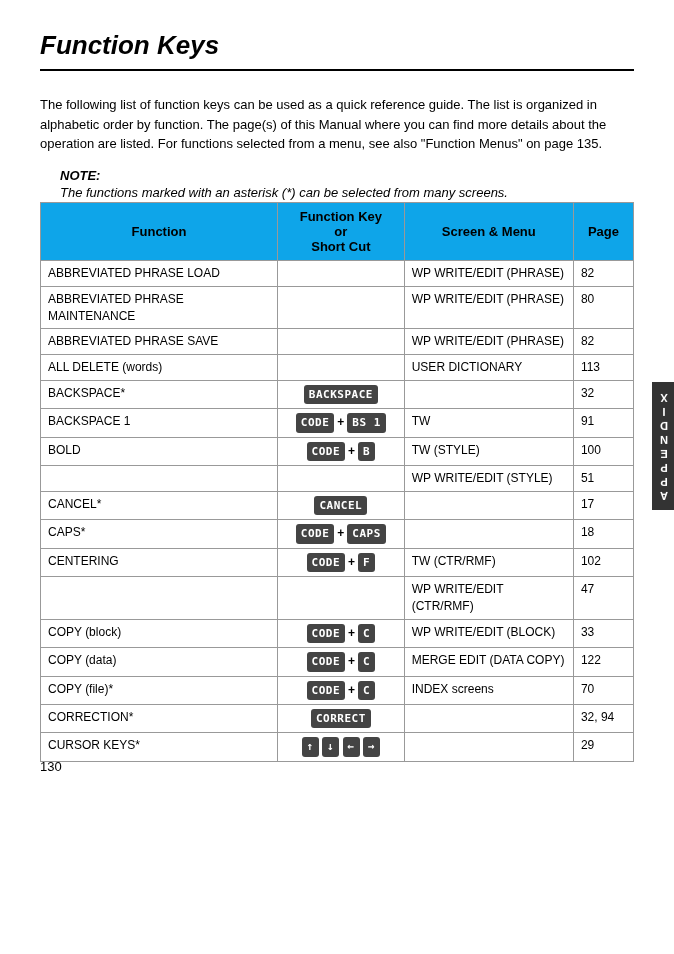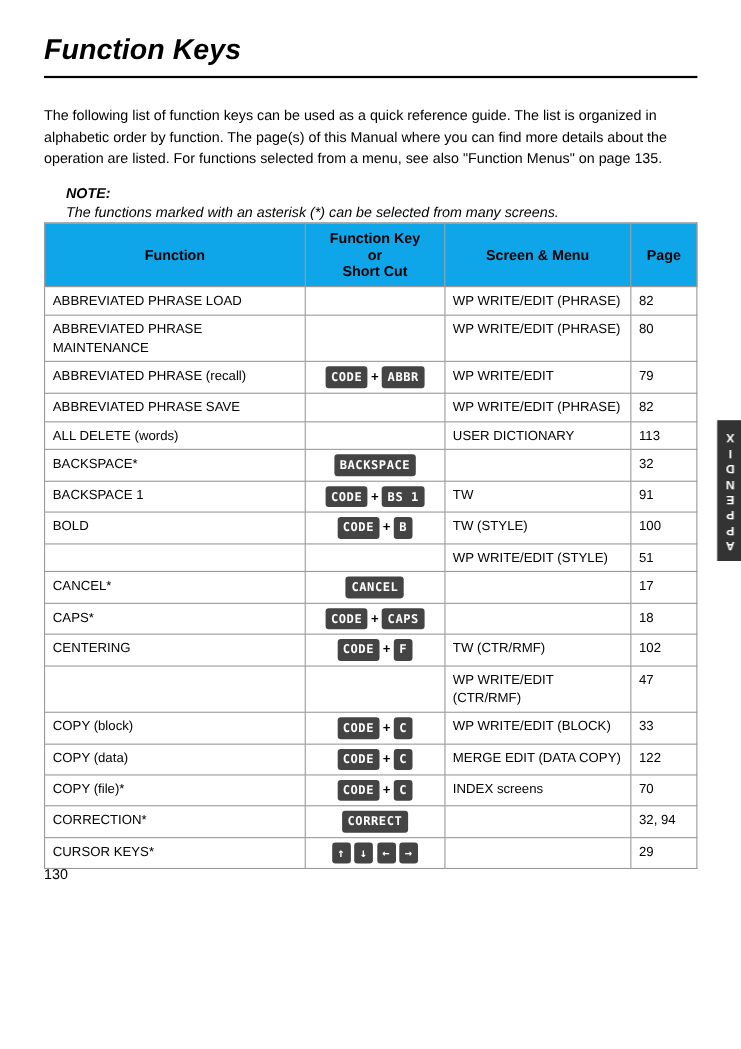--- a/index.html
+++ b/index.html
@@ -124,26 +124,20 @@
         <td>WP WRITE/EDIT (PHRASE)</td>
         <td>82</td>
       </tr>
       <tr>
         <td>ABBREVIATED PHRASE MAINTENANCE</td>
         <td style="text-align: center;"></td>
         <td>WP WRITE/EDIT (PHRASE)</td>
         <td>80</td>
       </tr>
       <tr>
-        <td>ABBREVIATED PHRASE (recall)</td>
-        <td style="text-align: center;"><span class="kbd-key">CODE</span><span class="kbd-plus">+</span><span class="kbd-key">ABBR</span></td>
-        <td>WP WRITE/EDIT</td>
-        <td>79</td>
-      </tr>
-      <tr>
         <td>ABBREVIATED PHRASE SAVE</td>
         <td style="text-align: center;"></td>
         <td>WP WRITE/EDIT (PHRASE)</td>
         <td>82</td>
       </tr>
       <tr>
         <td>ALL DELETE (words)</td>
         <td style="text-align: center;"></td>
         <td>USER DICTIONARY</td>
         <td>113</td>

